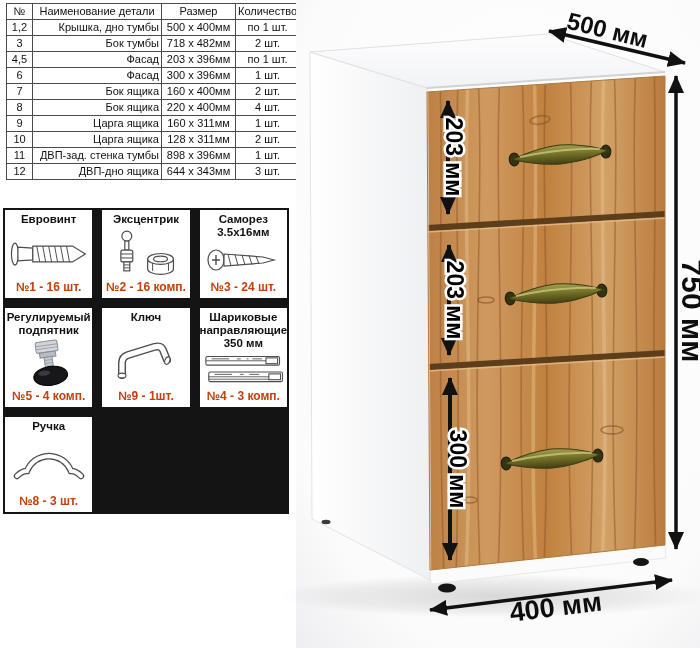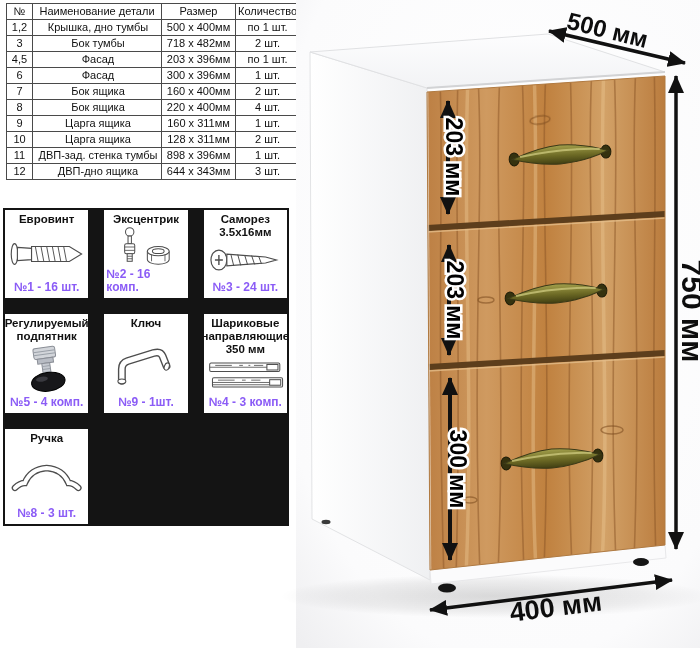--- a/index.html
+++ b/index.html
@@ -10,36 +10,36 @@
   
   .parts-table {
     position:absolute; left:6px; top:3px; border-collapse:collapse;
     table-layout:fixed; background:#fff;
   }
   .parts-table th, .parts-table td {
     border:1px solid #4a4a4a; font-size:11px; line-height:13px; height:13px;
     padding:1px 2px; text-align:center; font-weight:normal; color:#111;
     white-space:nowrap; overflow:hidden;
   }
-  .parts-table td.c-name { text-align:center; padding-left:4px; }
+  .parts-table td.c-name { text-align:right; padding-left:4px; }
   
   .hw-grid {
     position:absolute; left:3px; top:208px; width:282px;
     display:grid; grid-template-columns:1fr 1fr 1fr;
-    grid-template-rows:88px 99px 95px; gap:16px;
+    grid-template-rows:88px 99px 95px; gap:10px;
     background:#141414; border:2px solid #141414;
   }
   .hw-cell {
     background:#fff; display:flex; flex-direction:column; align-items:center;
     padding:3px 2px 4px 2px; overflow:hidden;
   }
   .hw-title { font-weight:700; font-size:11.5px; line-height:13px; text-align:center; color:#111; }
   .hw-icon { flex:1; display:flex; align-items:center; justify-content:center; width:100%; min-height:0; }
   .hw-icon svg { max-height:100%; }
-  .hw-label { font-weight:700; font-size:12px; line-height:13px; color:#8b5cf6; }
+  .hw-label { font-weight:700; font-size:12px; line-height:13px; color:#c2410c; }
   
   .cab-svg { position:absolute; left:0; top:0; pointer-events:none; }
   .dim-text { font-family:"Liberation Sans", sans-serif; font-weight:bold; fill:#0d0d0d; }
   .drawer-dim { font-family:"Liberation Sans", sans-serif; font-weight:bold; fill:#000;
     paint-order:stroke; stroke:#ffffff; stroke-width:5px; }
 </style>
 </head>
 <body>
 
 <div class="page">

